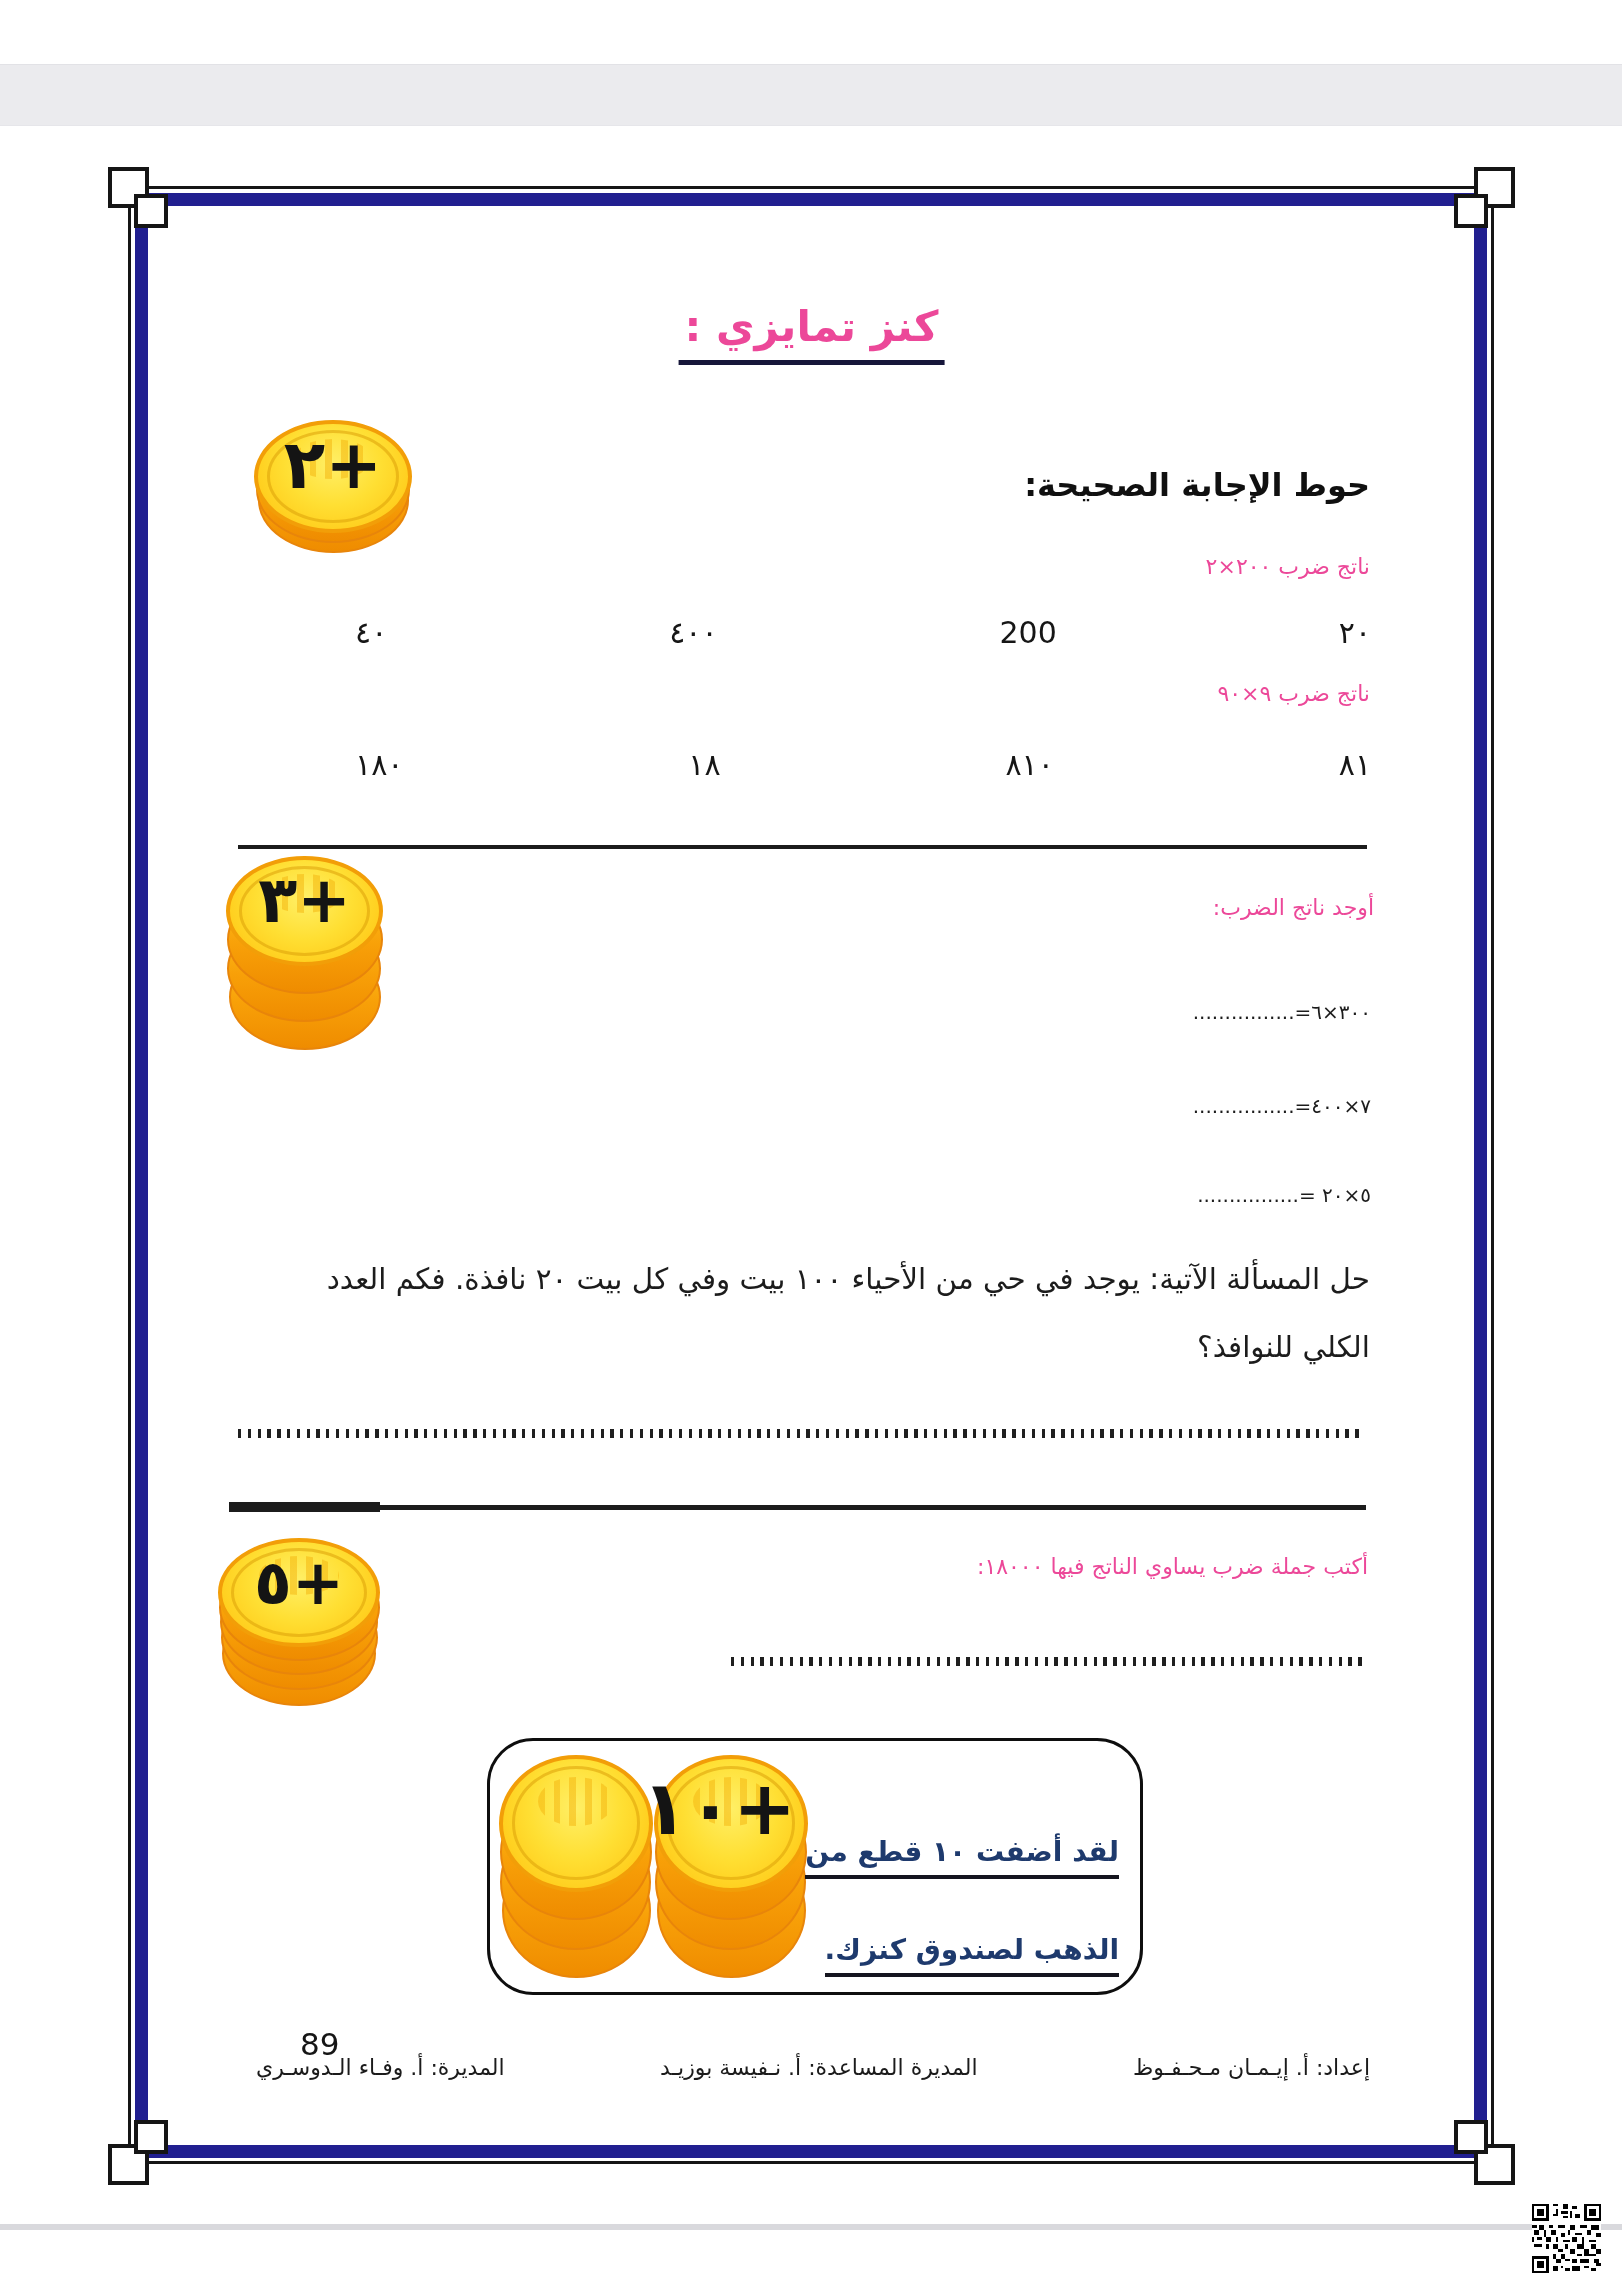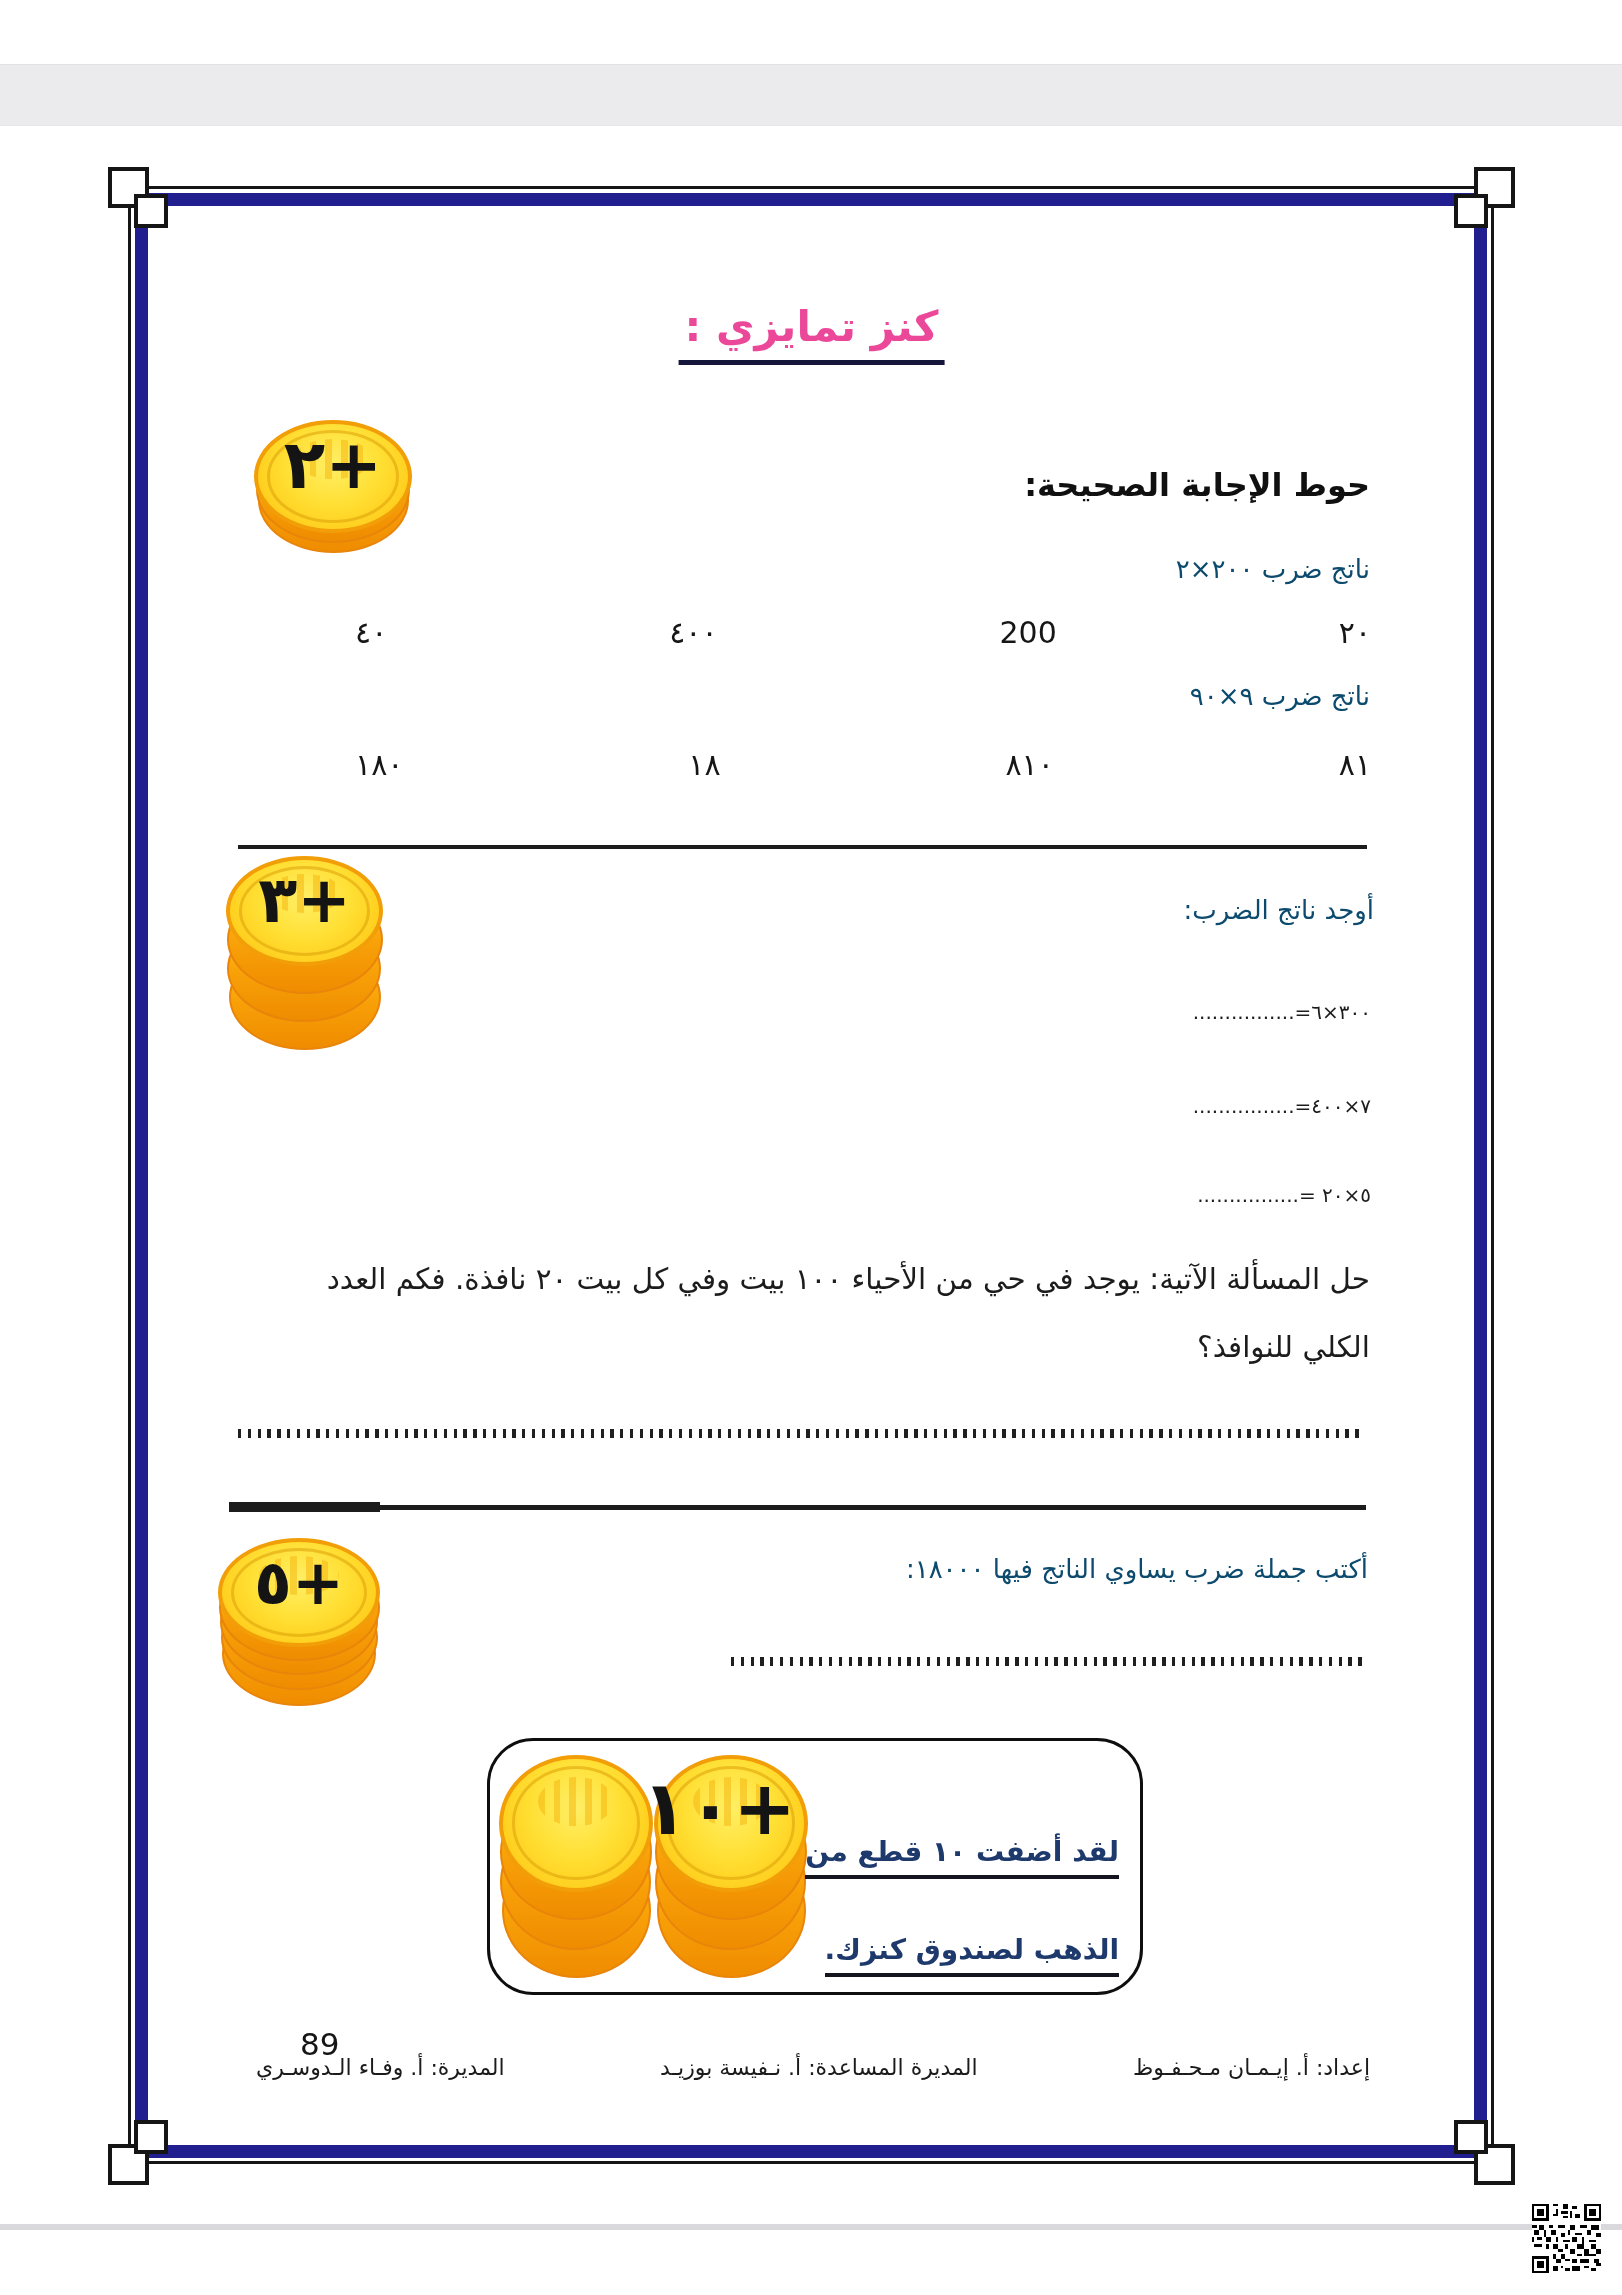--- a/index.html
+++ b/index.html
@@ -18,21 +18,21 @@
   
   .frame-outer{left:128px;top:186px;width:1366px;height:1978px;border:3.3px solid #151515;box-sizing:border-box;background:transparent;}
   .frame-navy{left:135px;top:193px;width:1352px;height:1965px;border:13px solid #211f90;box-sizing:border-box;}
   .corner-sq{width:41px;height:41px;border:4.6px solid #151515;background:#ffffff;box-sizing:border-box;}
 
   
   .rtl{direction:rtl;}
   .page-title{top:302px;left:50%;transform:translateX(-50%);font-size:42px;font-weight:bold;color:#ec4899;white-space:nowrap;}
   .page-title .u{display:inline-block;border-bottom:5.9px solid #16163a;padding:0 6.5px 9.2px 6.5px;}
   .h-bold{font-weight:bold;font-size:32px;color:#101010;white-space:nowrap;}
-  .q-text{font-size:26px;color:#0c4a6e;white-space:nowrap;}
+  .q-text{font-size:22px;color:#ec4899;white-space:nowrap;}
   .opts{left:355px;width:1016px;display:flex;justify-content:space-between;direction:rtl;font-size:30px;color:#161616;}
   .eq{right:252px;font-size:20px;color:#1c1c1c;white-space:nowrap;direction:rtl;}
   .wp{right:253px;font-size:29.4px;color:#1c1c1c;white-space:nowrap;direction:rtl;}
 
   
   .sep{background:#1c1c1c;}
   .dotted{height:8.5px;background:repeating-linear-gradient(to right,#1f1f1f 0 3.3px,transparent 3.3px 9.8px);}
 
   
   .coin{position:absolute;}

